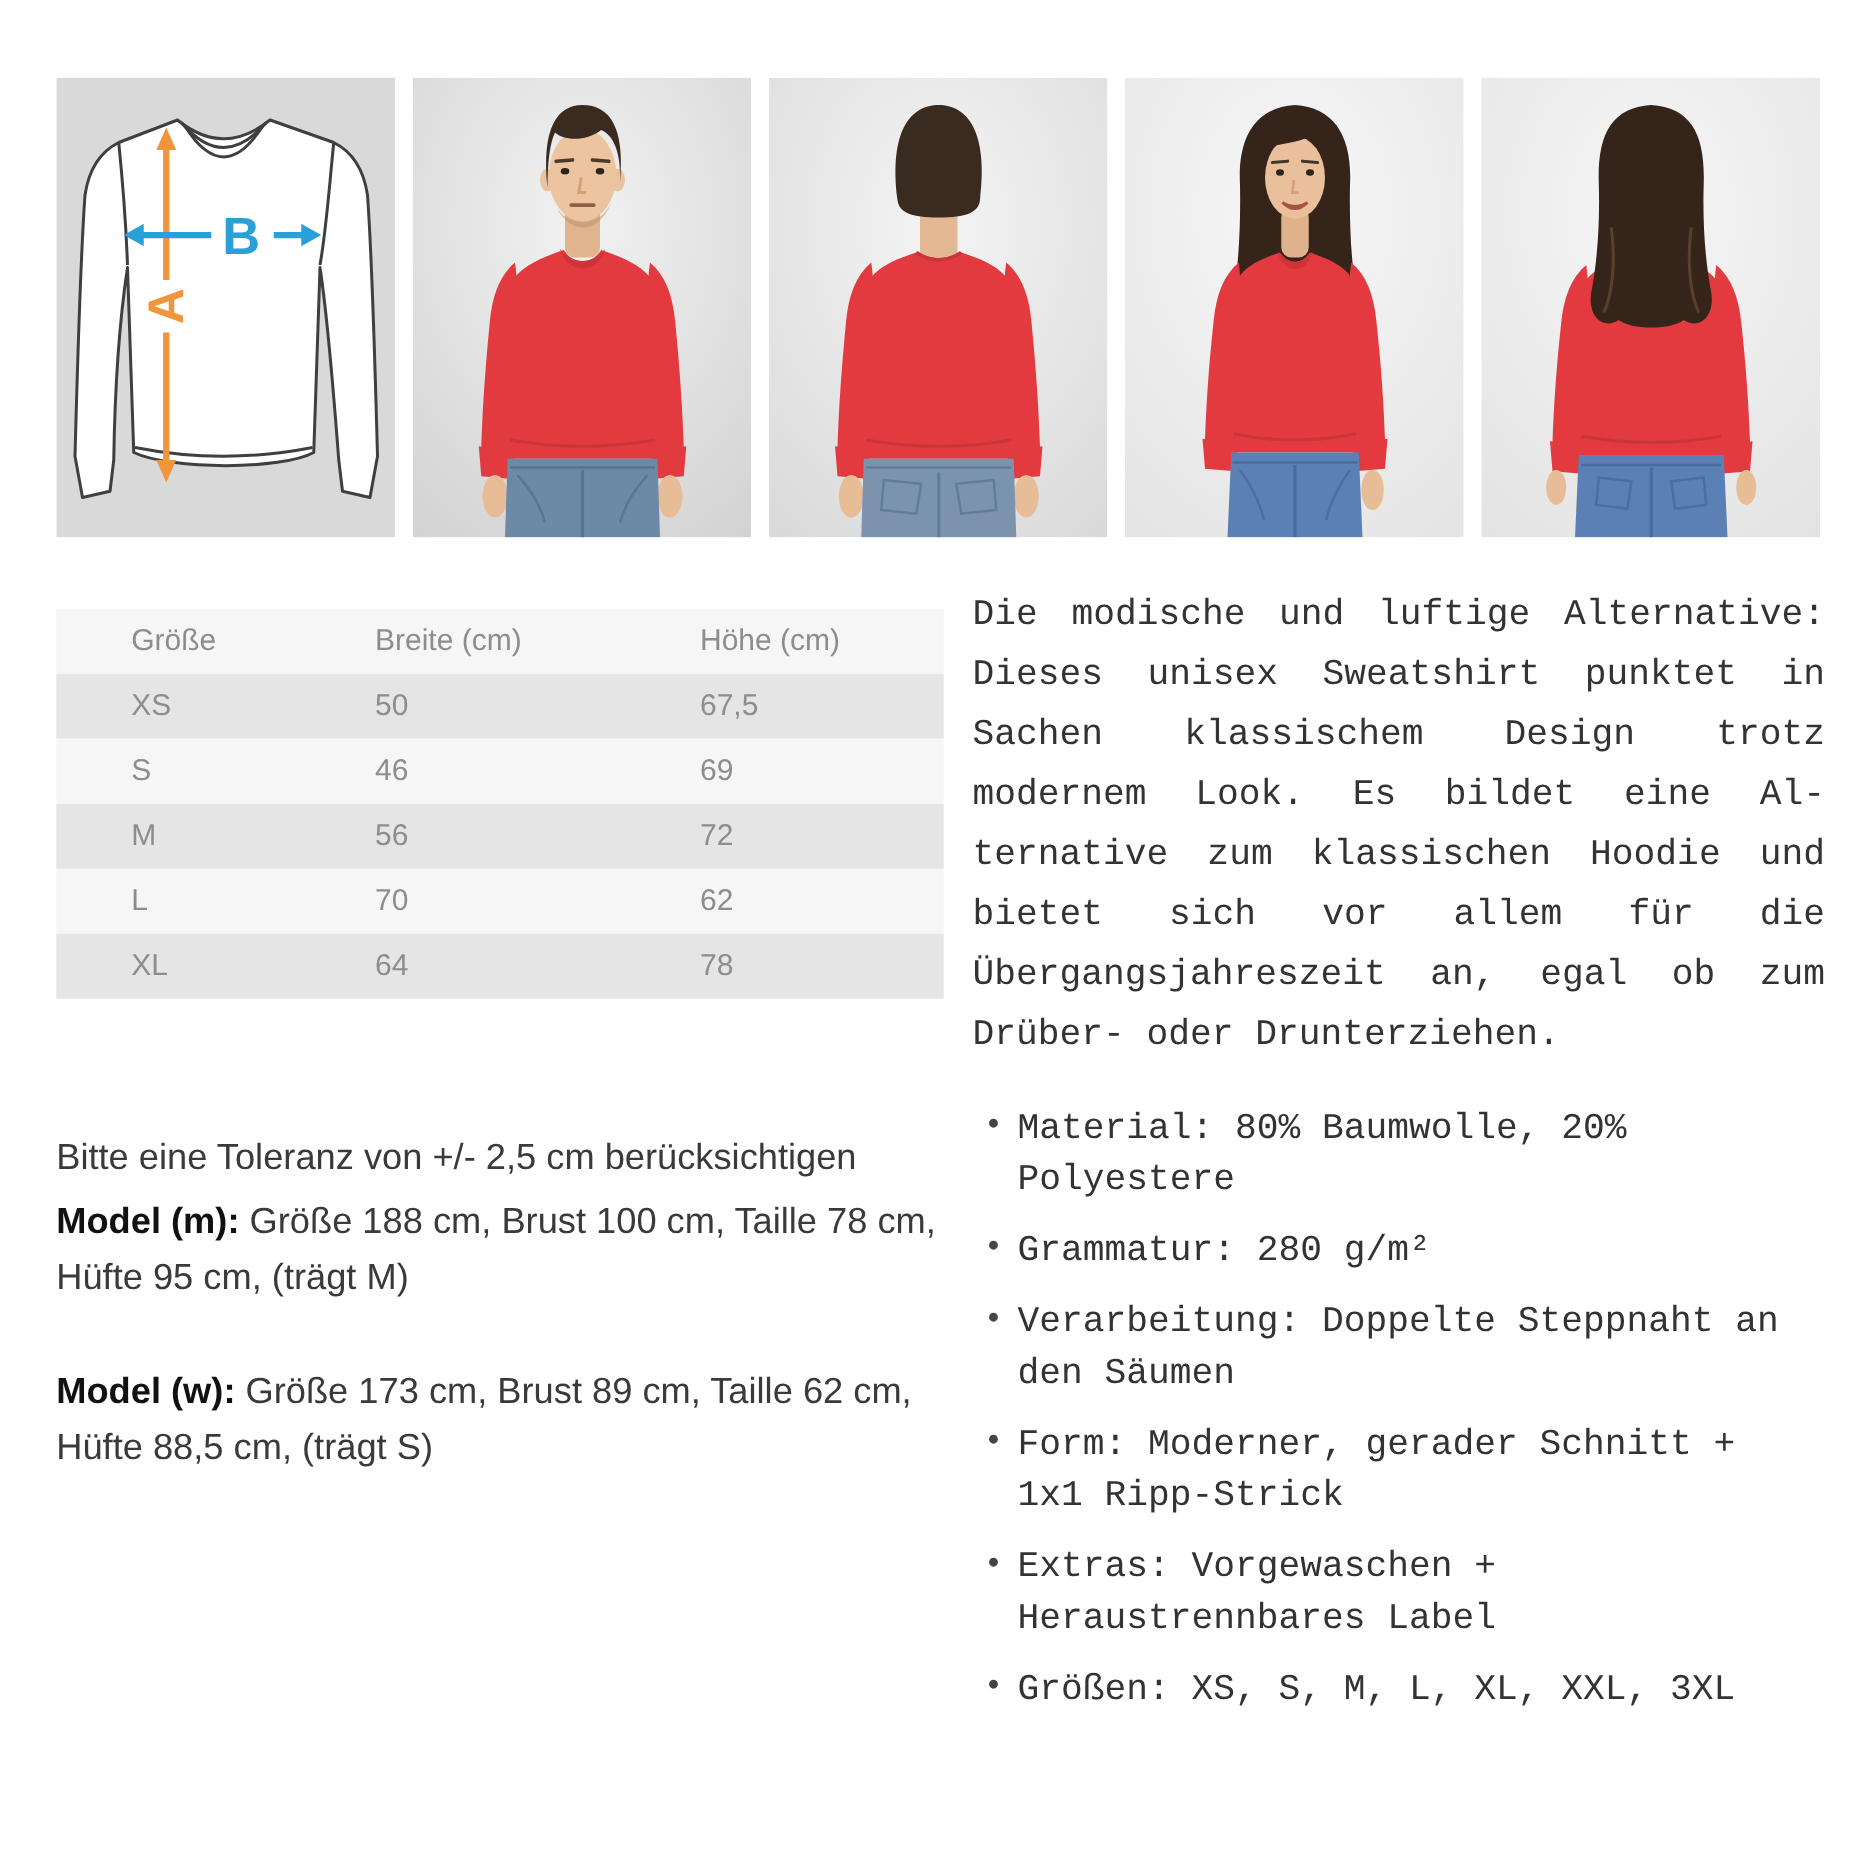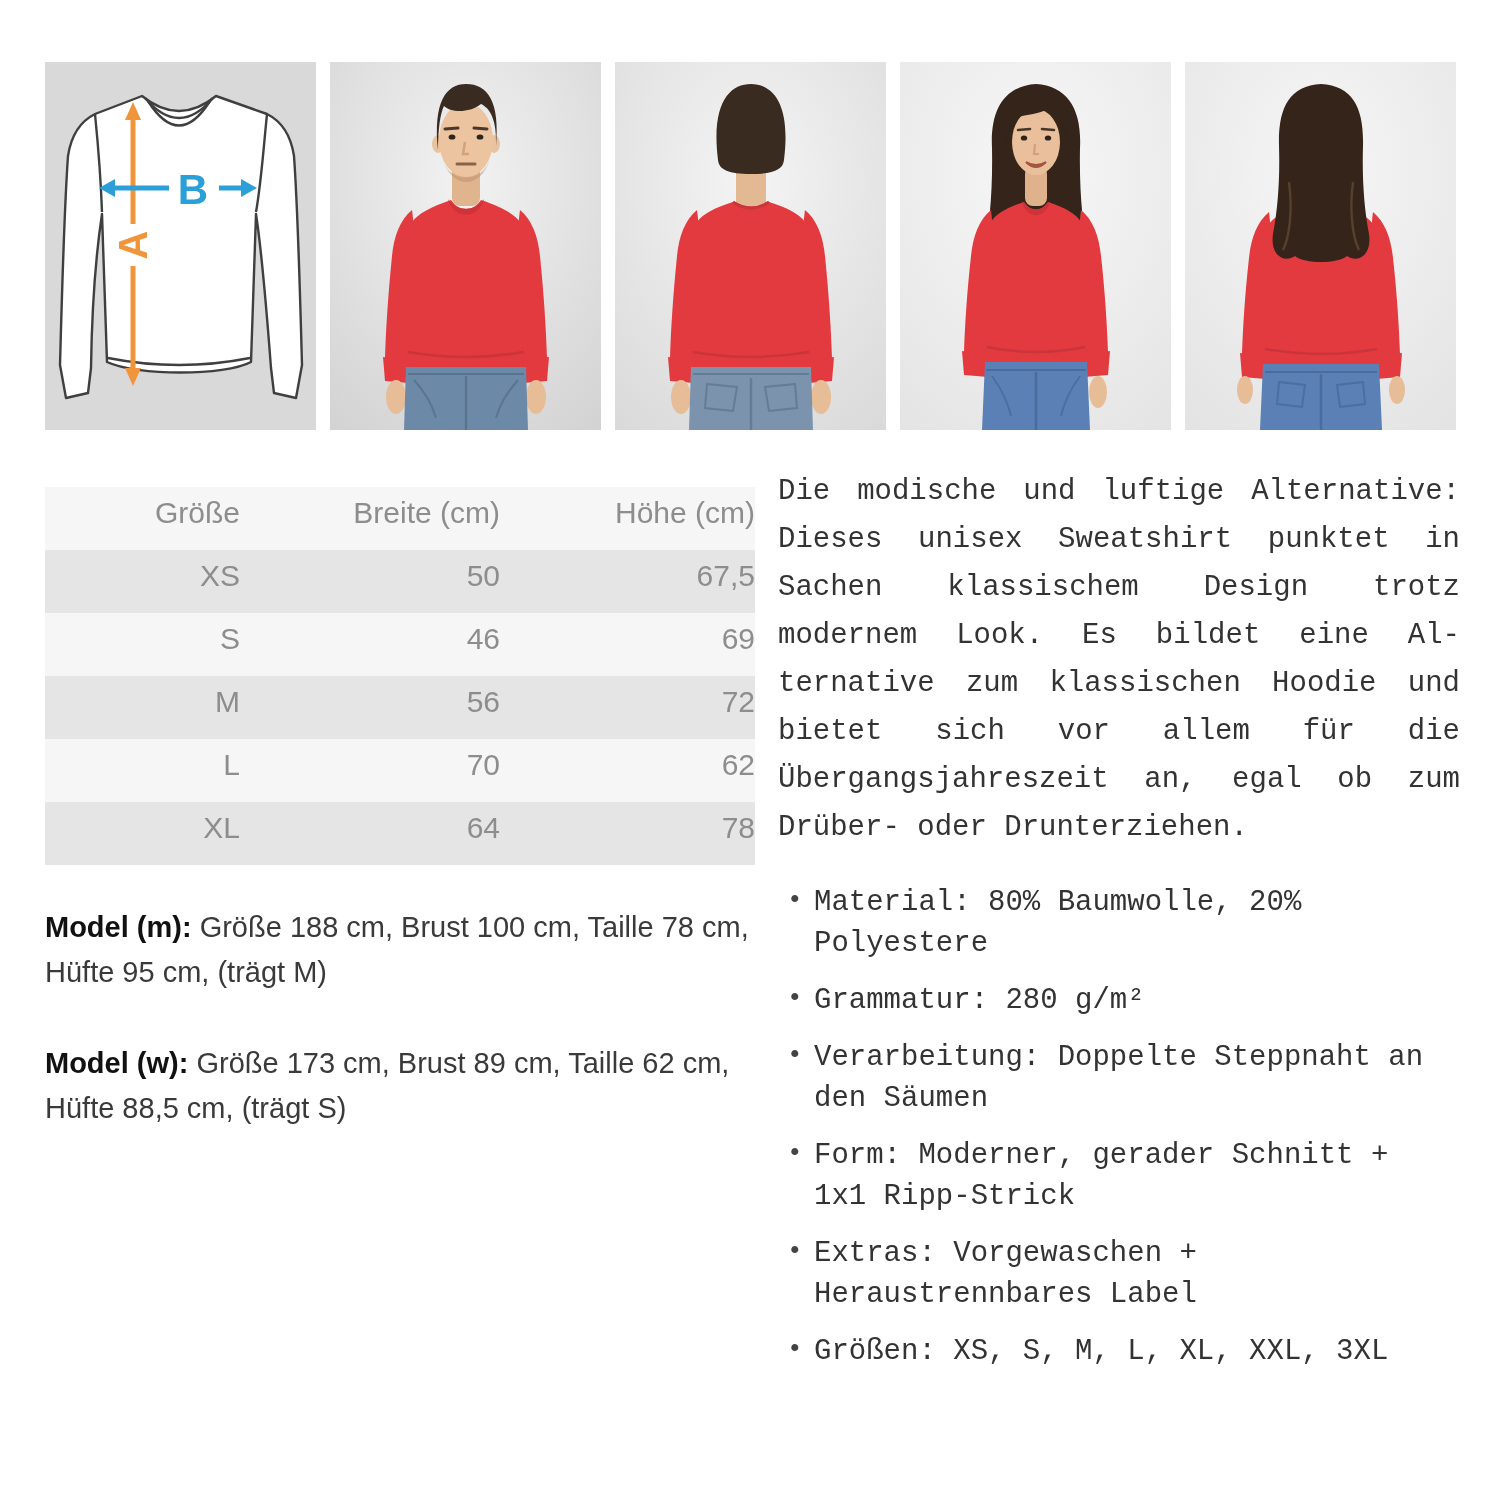--- a/index.html
+++ b/index.html
@@ -6,22 +6,22 @@
   body{width:1500px;height:1500px;position:relative;font-family:"Liberation Sans",sans-serif;color:#3a3a3a;-webkit-font-smoothing:antialiased;}
   .page{position:absolute;inset:0;background:#fff;}
 
   
   .photo-row{position:absolute;left:45px;top:62px;display:flex;gap:14px;}
   .panel{width:271px;height:368px;overflow:hidden;flex:0 0 auto;}
   .panel svg{display:block;width:271px;height:368px;}
 
   
   .size-table{position:absolute;left:45px;top:487px;width:710px;border-collapse:collapse;table-layout:fixed;}
-  .size-table th,.size-table td{height:52px;padding:0 0 11px 60px;text-align:right;font-weight:400;
-     font-size:30px;color:#8d8d8d;vertical-align:middle;white-space:nowrap;}
+  .size-table th,.size-table td{height:52px;padding:0 0 0 60px;text-align:left;font-weight:400;
+     font-size:24px;color:#8d8d8d;vertical-align:middle;white-space:nowrap;}
   .size-table col.c1{width:195px}.size-table col.c2{width:260px}.size-table col.c3{width:255px}
   .size-table thead tr{background:#f6f6f6;}
   .size-table tbody tr:nth-child(odd){background:#e5e5e5;}
   .size-table tbody tr:nth-child(even){background:#f6f6f6;}
 
   
   .left-notes{position:absolute;left:45px;top:905px;width:714px;font-size:29px;line-height:45px;color:#3a3a3a;}
   .left-notes p{margin:0;}
   .left-notes .tolerance{margin-bottom:8px;line-height:42px;}
   .left-notes .model-m{margin-bottom:46px;}
@@ -255,20 +255,21 @@
       </tr>
       <tr>
         <td>XL</td>
         <td>64</td>
         <td>78</td>
       </tr>
     </tbody>
   </table>
 
   <div class="left-notes">
+    <p class="tolerance">Bitte eine Toleranz von +/- 2,5 cm berücksichtigen</p>
     <p class="model-m"><b>Model (m):</b><span> Größe 188 cm, Brust 100 cm, Taille 78 cm, Hüfte 95 cm, (trägt M)</span></p>
     <p class="model-w"><b>Model (w):</b><span> Größe 173 cm, Brust 89 cm, Taille 62 cm, Hüfte 88,5 cm, (trägt S)</span></p>
   </div>
 
   <div class="right-col">
     <p class="description">Die modische und luftige Alternative: Dieses unisex Sweatshirt punktet in Sachen klassischem Design trotz modernem Look. Es bildet eine Al­ternative zum klassischen Hoodie und bietet sich vor allem für die Übergangsjahreszeit an, egal ob zum Drüber- oder Drunterziehen.</p>
     <ul class="feature-list">
       <li>Material: 80% Baumwolle, 20% Polyestere</li>
       <li>Grammatur: 280 g/m²</li>
       <li>Verarbeitung: Doppelte Steppnaht an den Säumen</li>

